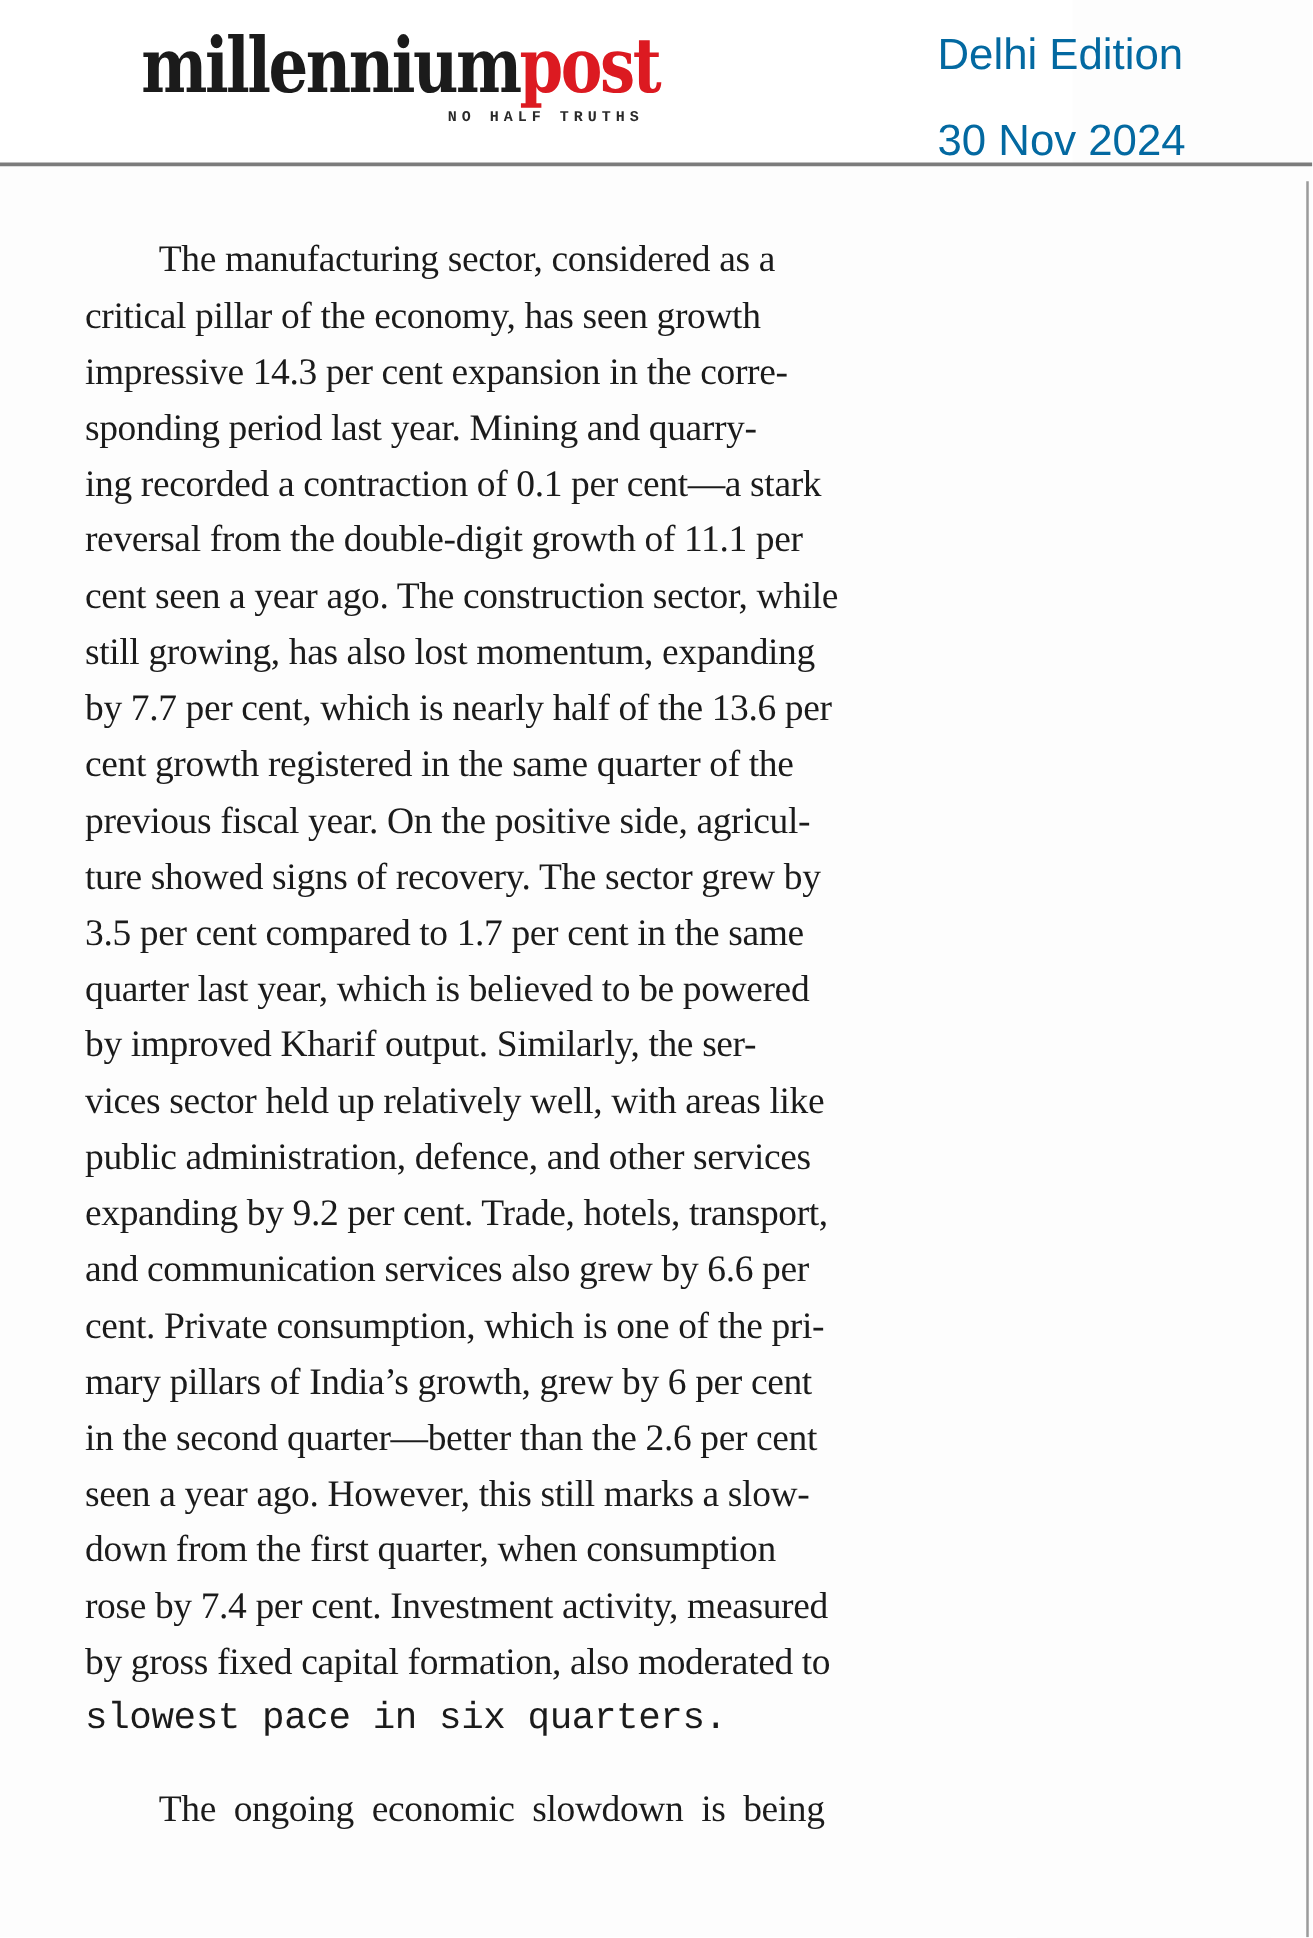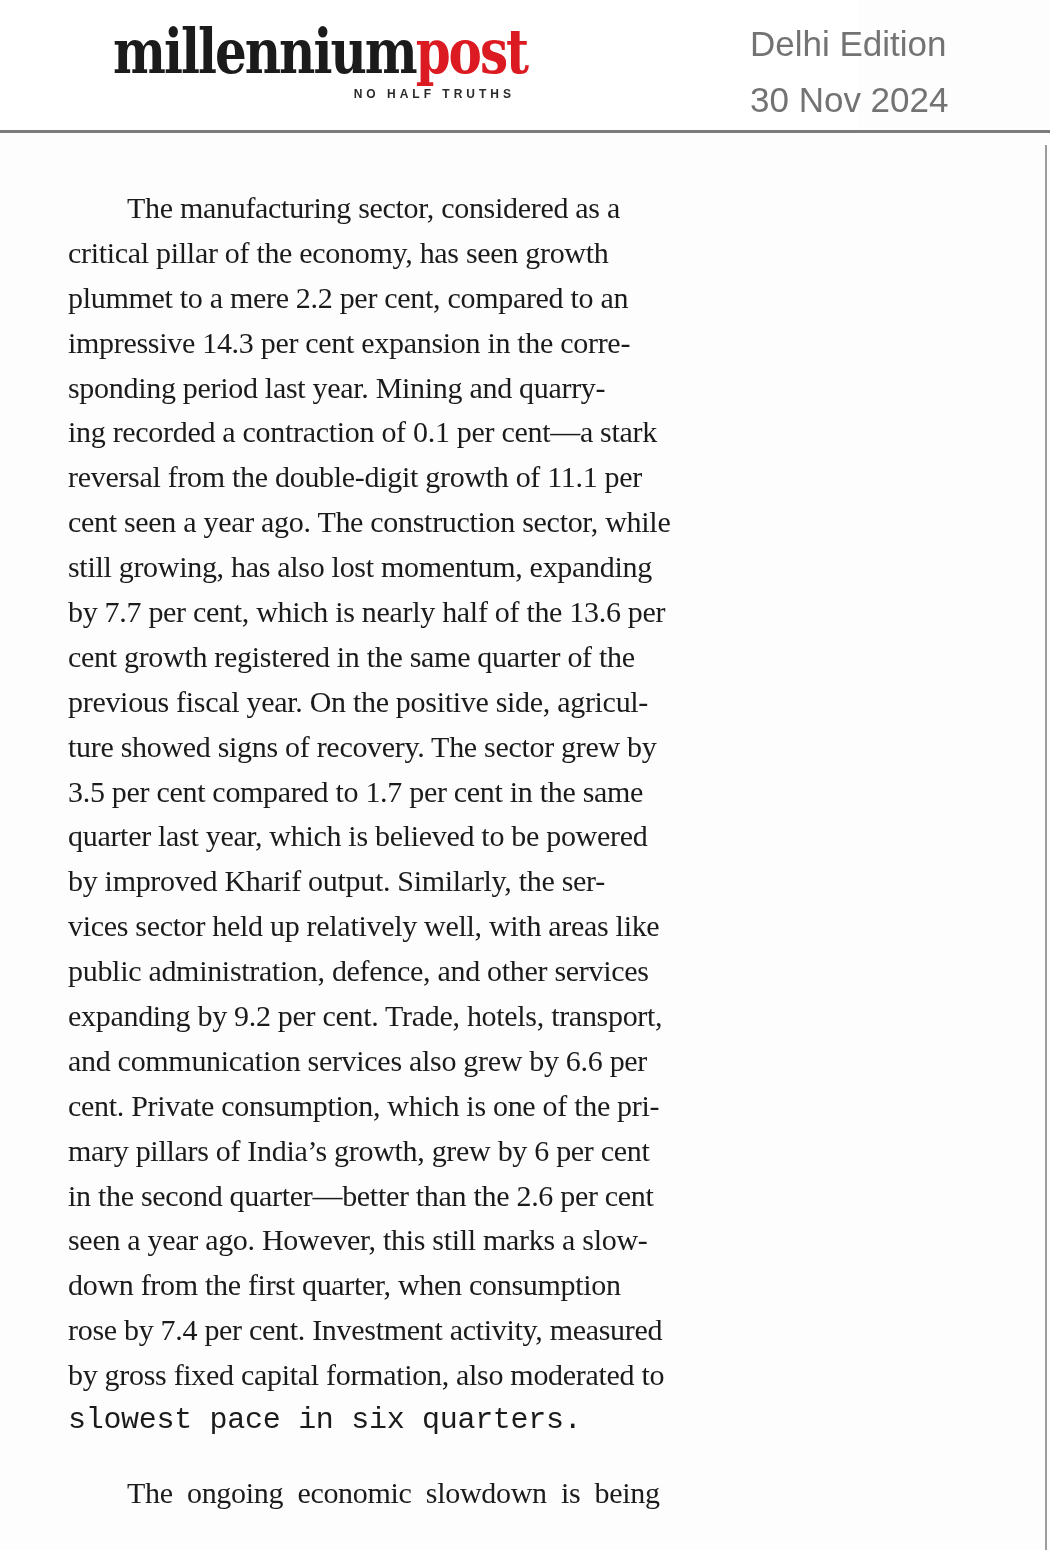--- a/index.html
+++ b/index.html
@@ -39,40 +39,40 @@
     line-height: 58px;
     letter-spacing: -2px;
     white-space: nowrap;
     transform: scaleY(1.22);
     transform-origin: left bottom;
   }
   .tagline {
     position: absolute;
     right: 2px;
     bottom: -11px;
-    font-family: Liberation Sans, sans-serif;
+    font-family: Liberation Mono, monospace;
     font-weight: 600;
     font-size: 12px;
     letter-spacing: 4px;
     white-space: nowrap;
     color: #2a2a2a;
     margin-left: 13px;
   }
 
   .edition-block {
     position: absolute;
     left: 750px;
     top: 24px;
     font-family: "Liberation Sans", sans-serif;
     font-size: 35px;
     line-height: 40px;
-    color: #737373;
+    color: #0369a1;
     white-space: nowrap;
   }
-  .edition-block .date-row { margin-top: 16px; }
+  .edition-block .date-row { margin-top: 29px; }
 
   
   .rule {
     position: absolute;
     top: 130px; left: 0;
     width: 1050px;
     height: 3px;
     background: #7c7c7c;
   }
   .right-edge {
@@ -134,21 +134,20 @@
   </header>
 
   <div class="rule"></div>
   <div class="right-edge"></div>
 
   <main class="article">
     <div class="para">
 
     <div class="bodyline">The manufacturing sector, considered as a</div>
         <div class="bodyline">critical pillar of the economy, has seen growth</div>
-        <div class="bodyline">plummet to a mere 2.2 per cent, compared to an</div>
         <div class="bodyline">impressive 14.3 per cent expansion in the corre-</div>
         <div class="bodyline">sponding period last year. Mining and quarry-</div>
         <div class="bodyline">ing recorded a contraction of 0.1 per cent—a stark</div>
         <div class="bodyline">reversal from the double-digit growth of 11.1 per</div>
         <div class="bodyline">cent seen a year ago. The construction sector, while</div>
         <div class="bodyline">still growing, has also lost momentum, expanding</div>
         <div class="bodyline">by 7.7 per cent, which is nearly half of the 13.6 per</div>
         <div class="bodyline">cent growth registered in the same quarter of the</div>
         <div class="bodyline">previous fiscal year. On the positive side, agricul-</div>
         <div class="bodyline">ture showed signs of recovery. The sector grew by</div>

